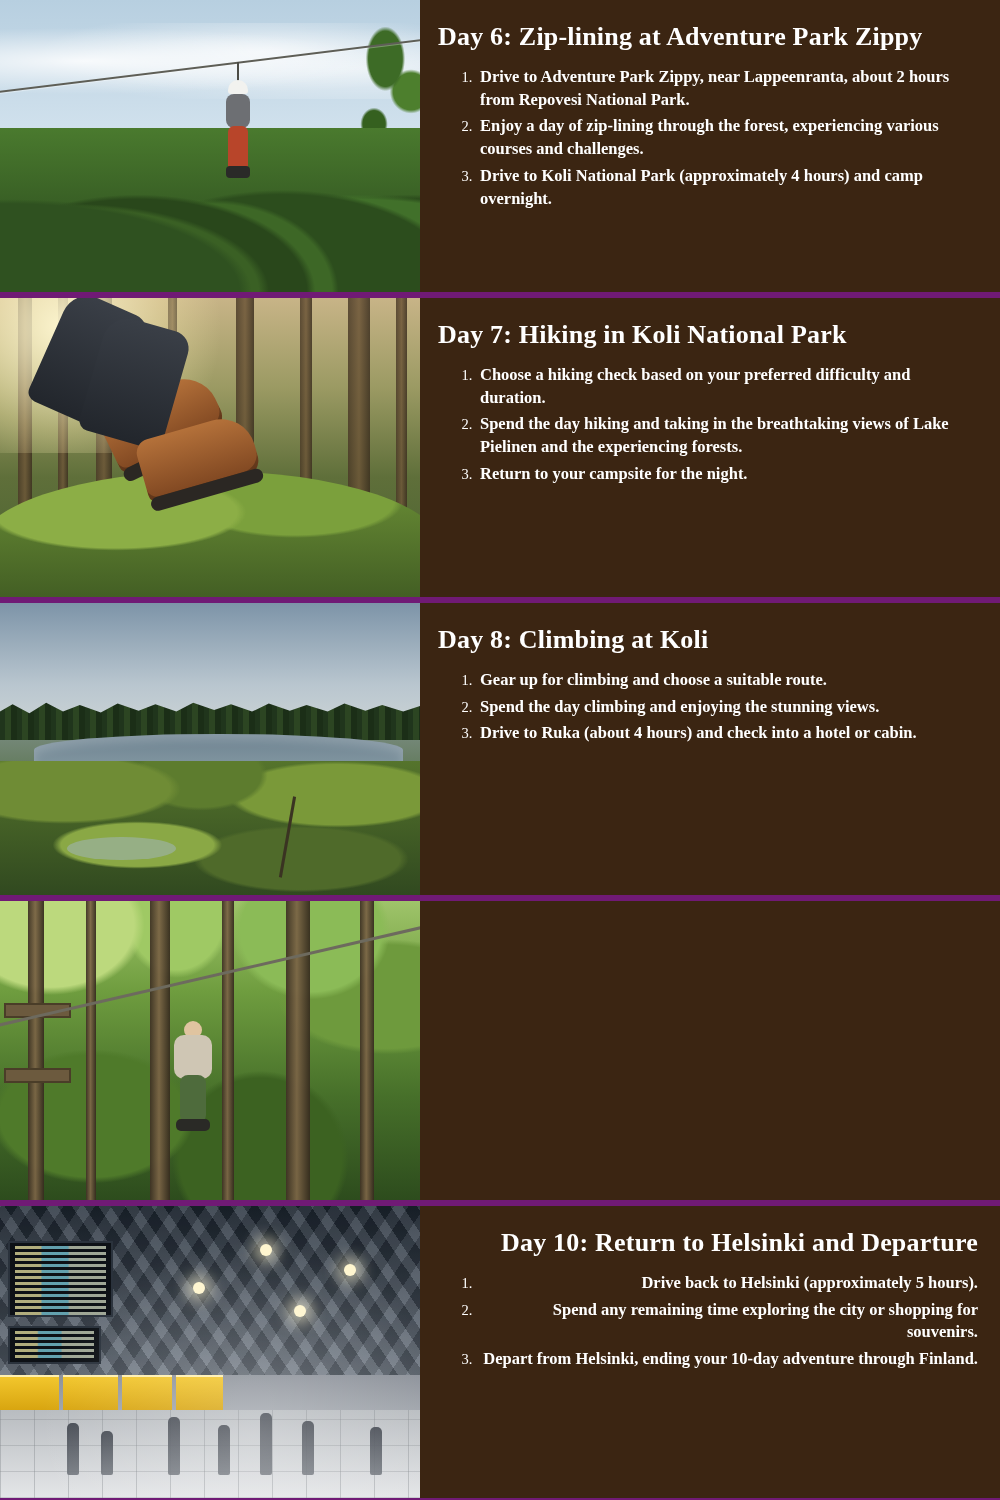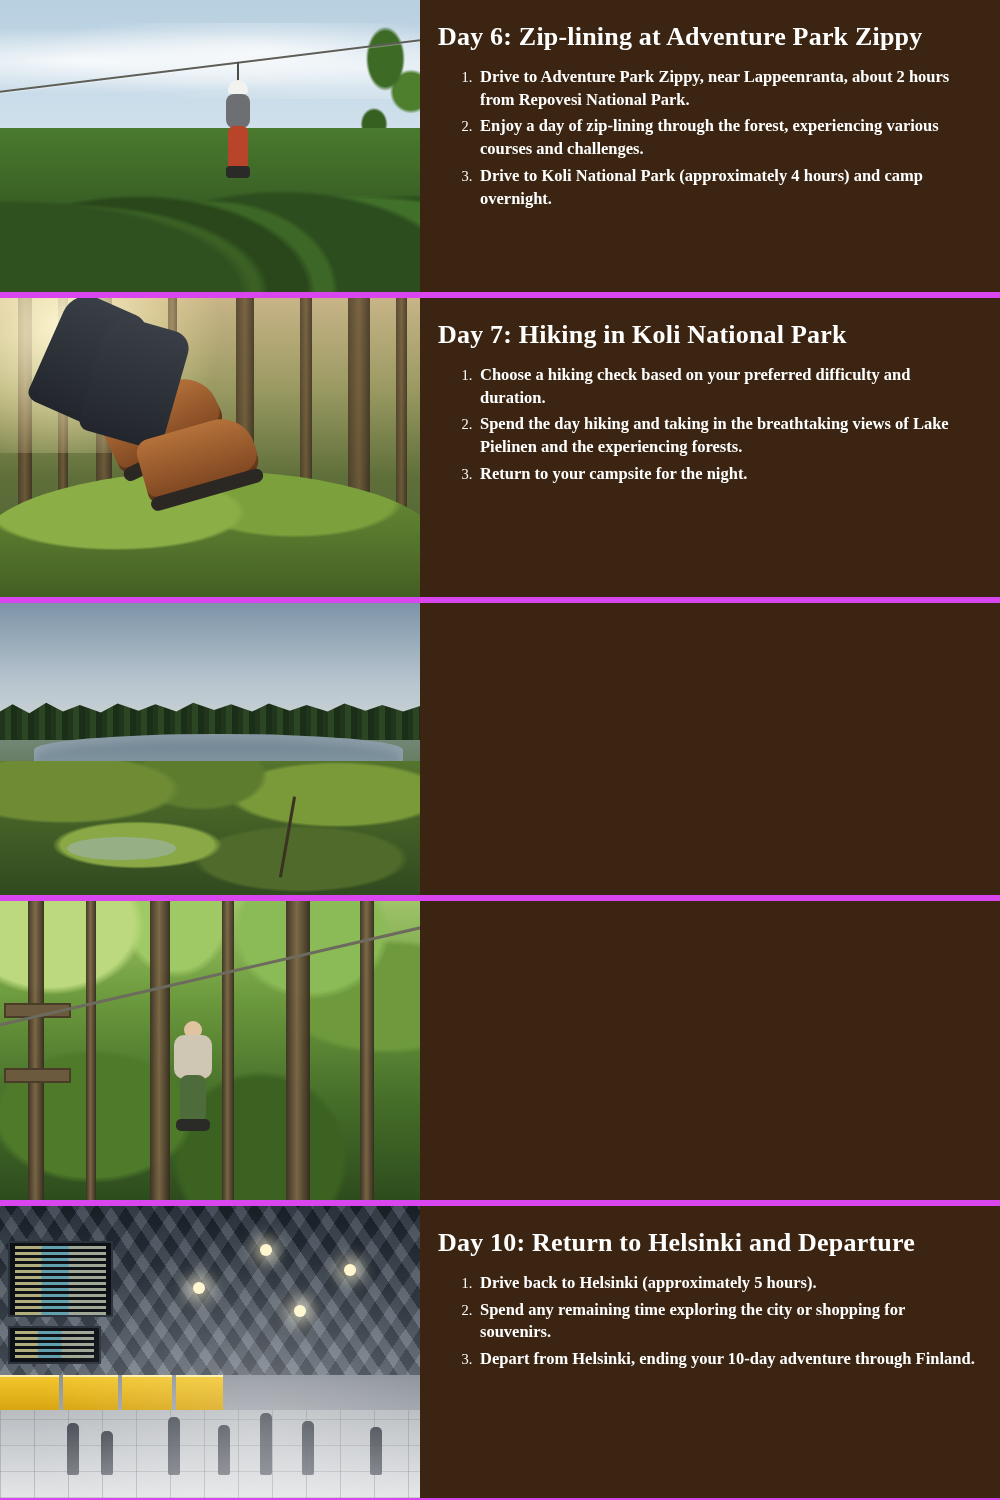--- a/index.html
+++ b/index.html
@@ -9,31 +9,31 @@
     height: 1500px;
     background: #ffffff;
     font-family: "Liberation Serif", serif;
     overflow: hidden;
   }
   .page {
     width: 1000px;
     height: 1500px;
     display: flex;
     flex-direction: column;
-    background: #d946ef;
+    background: #701a75;
   }
   .day-row {
     display: flex;
     width: 1000px;
     background: #3b2512;
     position: relative;
     flex: 0 0 auto;
     margin-bottom: 6px;
   }
-  .day-row:last-child { margin-bottom: 0; }
+  .day-row:last-child { margin-bottom: 0; text-align: right; }
 
   .photo {
     width: 420px;
     flex: 0 0 420px;
     position: relative;
     overflow: hidden;
   }
   .photo-inner { position: absolute; inset: 0; }
 
   .text-col {
@@ -353,20 +353,28 @@
   <section class="day-row row-3">
     <div class="photo">
       <div class="photo-inner art-lake">
         <div class="sky"></div>
         <div class="far-forest"></div>
         <div class="water"></div>
         <div class="marsh"></div>
         <div class="puddle"></div>
         <div class="stick"></div>
       </div>
+    </div>
+    <div class="text-col">
+      <h2 class="day-title">Day 8: Climbing at Koli</h2>
+      <ol class="steps">
+        <li>Gear up for climbing and choose a suitable route.</li>
+        <li>Spend the day climbing and enjoying the stunning views.</li>
+        <li>Drive to Ruka (about 4 hours) and check into a hotel or cabin.</li>
+      </ol>
     </div>
   </section>
 
   <section class="day-row row-4">
     <div class="photo">
       <div class="photo-inner art-park">
         <div class="canopy"></div>
         <div class="ptrunk" style="left:28px;width:16px;"></div>
         <div class="ptrunk" style="left:86px;width:10px;"></div>
         <div class="ptrunk" style="left:150px;width:20px;"></div>

